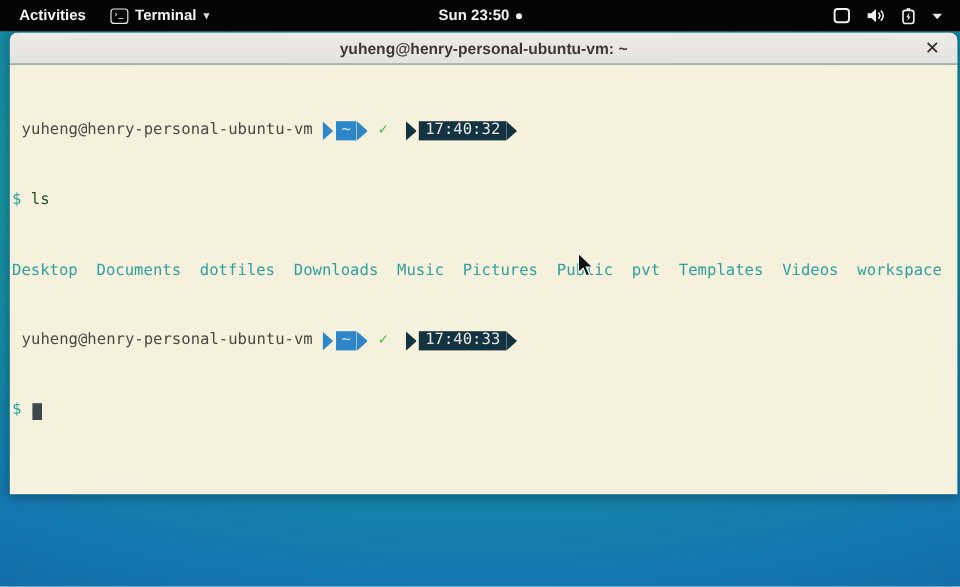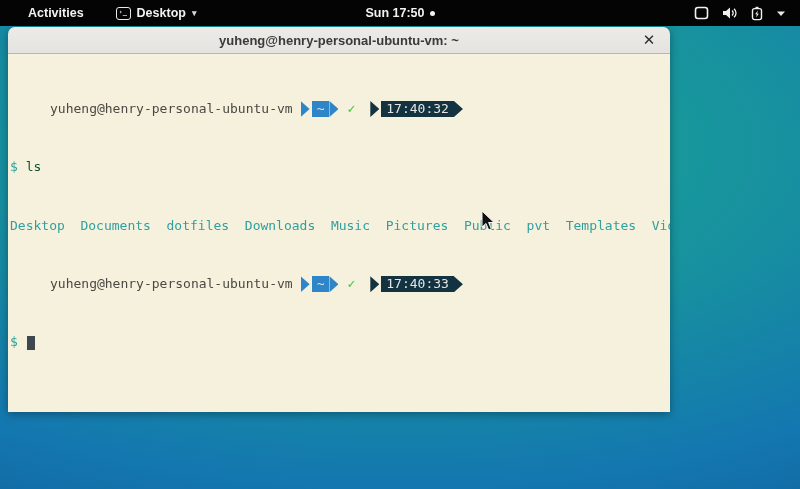--- a/index.html
+++ b/index.html
@@ -13,21 +13,21 @@
       #1aa794 0%, #17919f 40%, #1478b0 72%, #11609d 100%);
   }
 
   
   .topbar {
     position:absolute; top:0; left:0; width:800px; height:26px;
     background:#040404; color:#f2f2f2;
     display:flex; align-items:center;
     font-size:12.5px; font-weight:bold; z-index:30;
   }
-  .tb-left { display:flex; align-items:center; gap:28px; padding-left:12px;margin-left:12px; }
+  .tb-left { display:flex; align-items:center; gap:16px; padding-left:12px; }
   .activities { padding:0 4px; cursor:pointer; }
   .appmenu { display:flex; align-items:center; gap:6px; cursor:pointer; }
   .term-mini-icon {
     width:15px; height:13px; border:1.5px solid #e8e8e8; border-radius:3px;
     display:flex; align-items:flex-start; justify-content:flex-start;
     font-size:7px; line-height:9px; padding-left:2px; color:#e8e8e8;
     font-family:"DejaVu Sans Mono", monospace; font-weight:bold;
   }
   .caret { font-size:9px; line-height:1; color:#d9d9d9; }
   .tb-clock {
@@ -35,21 +35,21 @@
     display:flex; justify-content:center; align-items:center; gap:5px;
     pointer-events:none;
   }
   .tb-clock > span { pointer-events:auto; cursor:pointer; }
   .notif-dot { width:5px; height:5px; border-radius:50%; background:#f2f2f2; display:inline-block; }
   .tb-right { margin-left:auto; display:flex; align-items:center; gap:13px; padding-right:14px; z-index:2; }
   .tray-svg { display:block; }
 
   
   .window {
-    position:absolute; left:8px; top:27px; width:662px; height:385px;
+    position:absolute; left:8px; top:27px; width:790px; height:385px;
     border-radius:7px 7px 0 0;
     box-shadow:0 2px 10px rgba(0,0,0,0.35);
     z-index:10; overflow:hidden;
     display:flex; flex-direction:column;
   }
   .titlebar {
     height:27px; flex:0 0 27px;
     background:linear-gradient(#ecebe8, #e5e3e0);
     border-bottom:1px solid #b9b6b0;
     position:relative;
@@ -66,21 +66,21 @@
   .term-body {
     flex:1; background:#f5f1dd;
     font-family:"DejaVu Sans Mono", monospace;
     font-size:13px; line-height:14.6px; color:#4c4945;
     padding:4px 2px 0 2px;
     white-space:pre;
   }
   .term-line { height:14.6px; display:flex; align-items:center; white-space:pre; }
 
   
-  .prompt-line { padding-left:8px;margin-left:32px; }
+  .prompt-line { padding-left:8px; }
   .userhost { color:#4c4945; }
   .pl { display:inline-flex; align-items:center; height:16px; margin-left:8px; }
   .chev { width:9px; height:16px; clip-path:polygon(0 0, 100% 50%, 0 100%); }
   .chev.blue { background:#2e86c8; margin-right:2px; }
   .chev.dark { background:#12333f; margin-right:2px; }
   .seg { height:16px; display:inline-flex; align-items:center; padding:0 5px; }
   .seg.blue { background:#2e86c8; color:#cfe4f5; }
   .seg.dark { background:#12333f; color:#e5e5e5; }
   .tip { width:9px; height:16px; clip-path:polygon(0 0, 100% 50%, 0 100%); }
   .tip.blue { background:#2e86c8; }
@@ -101,26 +101,26 @@
 </head>
 <body>
 
 <div class="desktop"></div>
 
 <div class="topbar">
   <div class="tb-left">
     <span class="activities">Activities</span>
     <span class="appmenu">
       <span class="term-mini-icon">›_</span>
-      <span>Desktop</span>
+      <span>Terminal</span>
       <span class="caret">▾</span>
     </span>
   </div>
   <div class="tb-clock">
-    <span>Sun 17:50</span>
+    <span>Sun 23:50</span>
     <span class="notif-dot"></span>
   </div>
   <div class="tb-right">
     <svg class="tray-svg" width="15" height="14" viewBox="0 0 15 14">
       <rect x="1.5" y="1.5" width="12" height="11" rx="2.5" fill="none" stroke="#f0f0f0" stroke-width="1.6"></rect>
     </svg>
     <svg class="tray-svg" width="16" height="14" viewBox="0 0 16 14">
       <polygon points="1,5 4,5 8,1.5 8,12.5 4,9 1,9" fill="#f0f0f0"></polygon>
       <path d="M10 4.5 A 3.2 3.2 0 0 1 10 9.5" fill="none" stroke="#f0f0f0" stroke-width="1.3"></path>
       <path d="M12 2.8 A 5.4 5.4 0 0 1 12 11.2" fill="none" stroke="#f0f0f0" stroke-width="1.3"></path>

